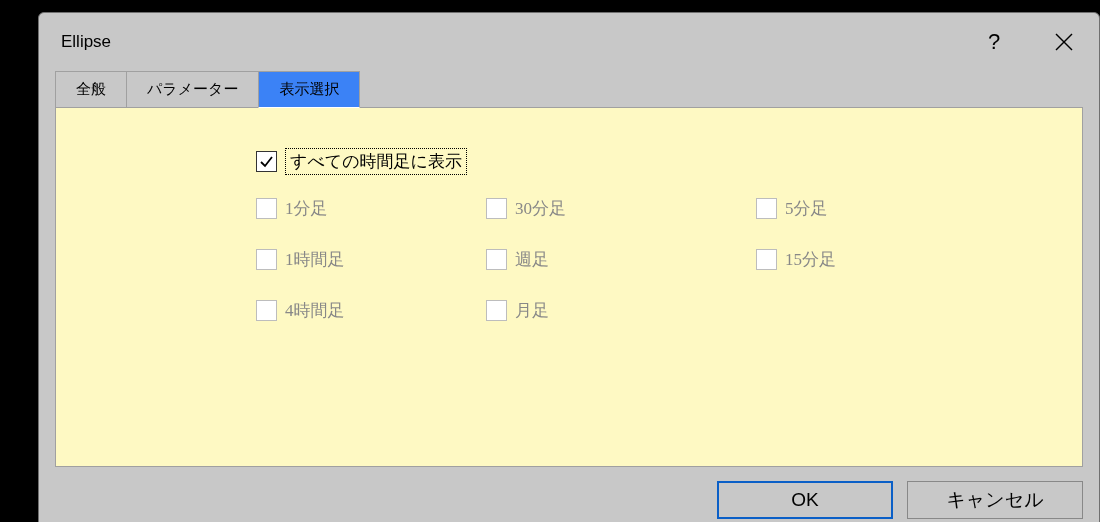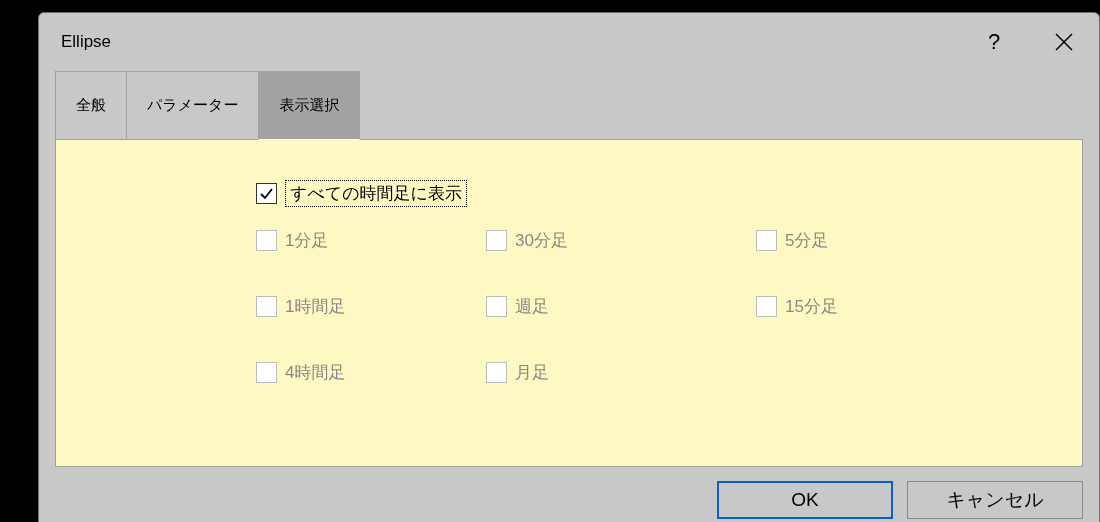--- a/index.html
+++ b/index.html
@@ -43,29 +43,29 @@
     }
     .help-btn { font-size: 22px; }
     .close-btn svg { width: 18px; height: 18px; }
     .tabs {
       display: flex;
       padding: 0 0 0 16px;
       position: relative;
       z-index: 2;
     }
     .tab {
-      padding: 24px 20px;
+      padding: 8px 20px;
       border: 1px solid #a0a0a0;
       background: #c8c8c8;
       font-size: 15px;
       margin-right: -1px;
       border-bottom: none;
     }
     .tab.active {
-      background: #a3a3a3;
+      background: #3b82f6;
       border-bottom: 1px solid #fff;
       margin-bottom: -1px;
     }
     .tab-content {
       background: #fef9c3;
       border: 1px solid #a0a0a0;
       margin: 0 16px;
       flex: 1;
       padding: 40px 20px 20px 200px;
       position: relative;
@@ -95,21 +95,22 @@
       height: 15px;
     }
     .master-label {
       border: 1px dotted #000;
       padding: 1px 4px;
       font-size: 17px;
     }
     .grid {
       display: grid;
       grid-template-columns: 230px 270px 170px;
-      row-gap: 43px;
+      row-gap: 28px;
+      font-family: Liberation Serif, serif;
     }
     .grid-item {
       display: flex;
       align-items: center;
       color: #888;
       font-size: 17px;
     }
     .button-row {
       display: flex;
       justify-content: flex-end;

